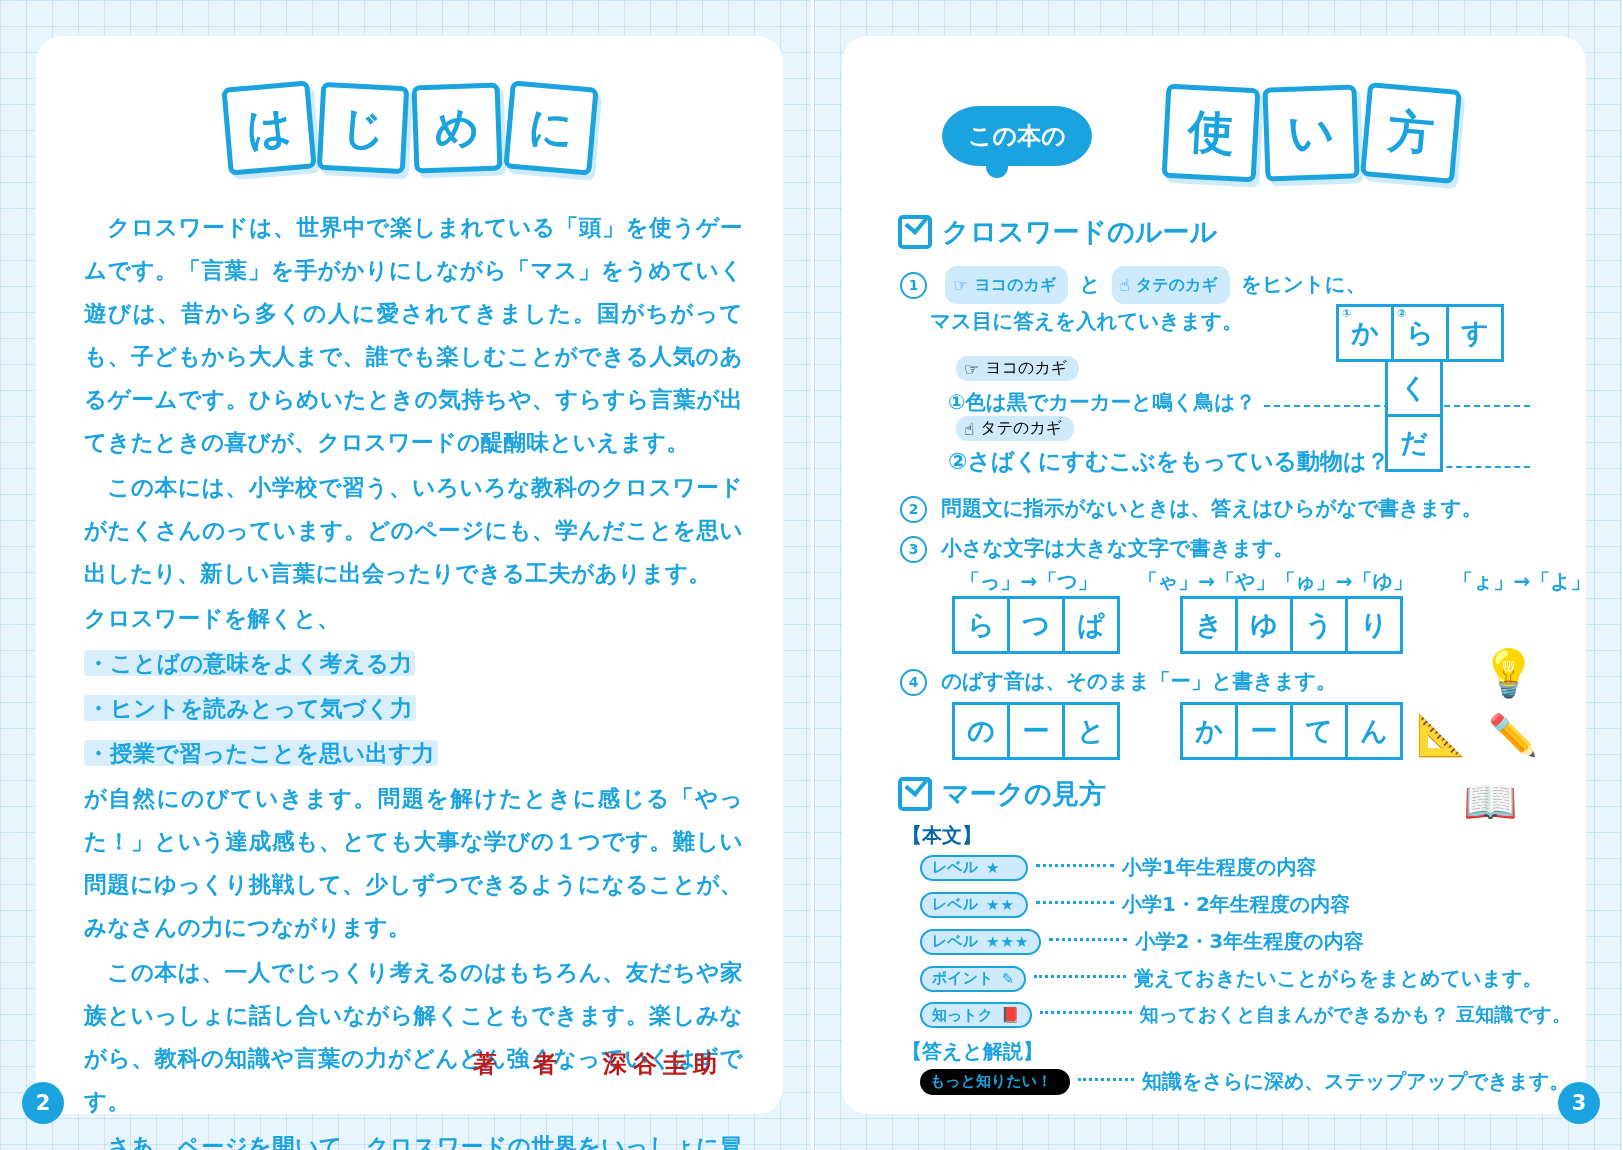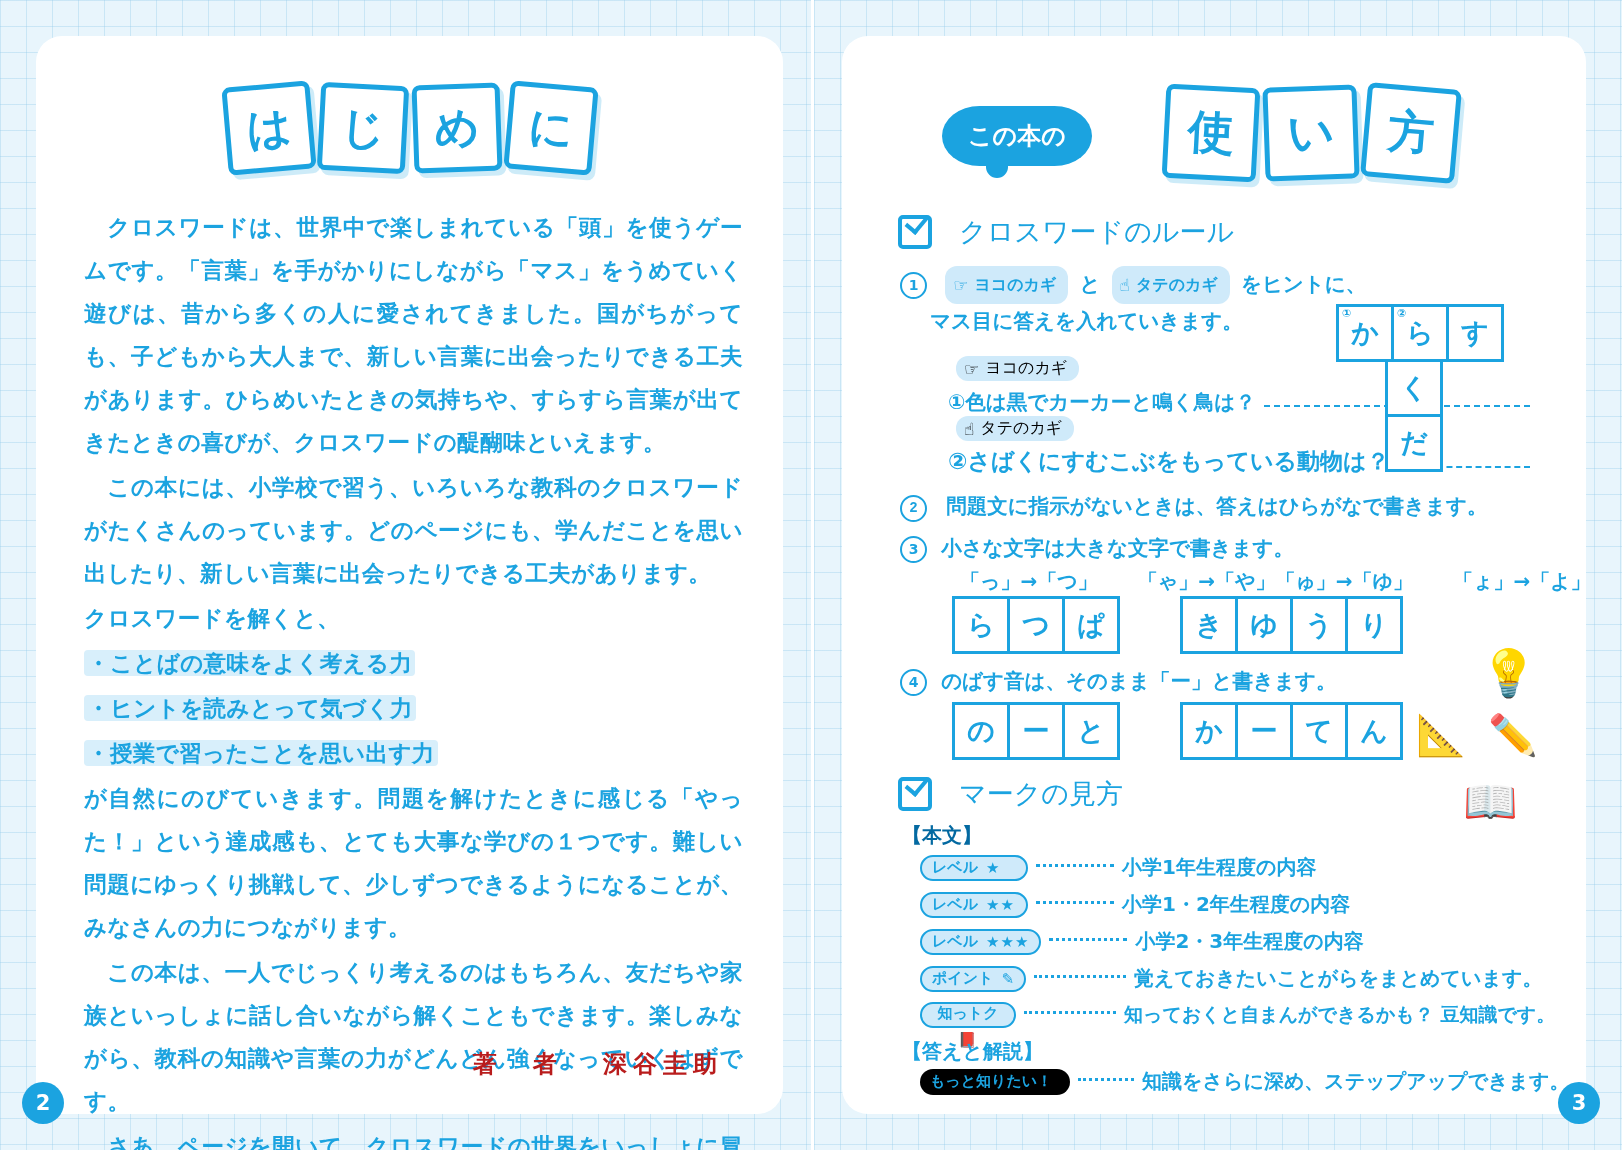--- a/index.html
+++ b/index.html
@@ -92,22 +92,22 @@
     content:"";position:absolute;left:44px;bottom:-12px;
     width:22px;height:18px;background:#1ba3e0;
     border-radius:0 0 14px 14px;
   }
   .bigblocks{
     position:absolute;left:262px;top:6px;display:flex;gap:6px;
   }
   .bigblocks .tblock{width:84px;height:84px;font-size:46px;}
 
   .sec-head{
-    position:absolute;display:flex;align-items:center;gap:27px;
-    color:#1ba3e0;font-size:27px;font-weight:normal;
+    position:absolute;display:flex;align-items:center;gap:10px;
+    color:#1ba3e0;font-size:27px;font-weight:bold;
   }
   .check{
     width:26px;height:26px;border:4px solid #1ba3e0;border-radius:5px;
     position:relative;flex:0 0 auto;
   }
   .check:before{
     content:"";position:absolute;left:4px;top:-4px;width:18px;height:10px;
     border-left:4px solid #1ba3e0;border-bottom:4px solid #1ba3e0;
     transform:rotate(-50deg);
   }
@@ -164,21 +164,21 @@
     <div class="sheet">
 
       <div class="title-blocks">
         <div class="tblock r1">は</div>
         <div class="tblock r2">じ</div>
         <div class="tblock r3">め</div>
         <div class="tblock r4">に</div>
       </div>
 
       <div class="body-text">
-        <p>　クロスワードは、世界中で楽しまれている「頭」を使うゲームです。「言葉」を手がかりにしながら「マス」をうめていく遊びは、昔から多くの人に愛されてきました。国がちがっても、子どもから大人まで、新しい言葉に出会ったりできる工夫があります。ひらめいたときの気持ちや、すらすら言葉が出てきたときの喜びが、クロスワードの醍醐味といえます。</p>
+        <p>　クロスワードは、世界中で楽しまれている「頭」を使うゲームです。「言葉」を手がかりにしながら「マス」をうめていく遊びは、昔から多くの人に愛されてきました。国がちがっても、子どもから大人まで、誰でも楽しむことができる人気のあるゲームです。ひらめいたときの気持ちや、すらすら言葉が出てきたときの喜びが、クロスワードの醍醐味といえます。</p>
         <p>　この本には、小学校で習う、いろいろな教科のクロスワードがたくさんのっています。どのページにも、学んだことを思い出したり、新しい言葉に出会ったりできる工夫があります。</p>
         <p>クロスワードを解くと、</p>
         <p class="bullet"><span class="hl">・ことばの意味をよく考える力</span></p>
         <p class="bullet"><span class="hl">・ヒントを読みとって気づく力</span></p>
         <p class="bullet"><span class="hl">・授業で習ったことを思い出す力</span></p>
         <p>が自然にのびていきます。問題を解けたときに感じる「やった！」という達成感も、とても大事な学びの１つです。難しい問題にゆっくり挑戦して、少しずつできるようになることが、みなさんの力につながります。</p>
         <p>　この本は、一人でじっくり考えるのはもちろん、友だちや家族といっしょに話し合いながら解くこともできます。楽しみながら、教科の知識や言葉の力がどんどん強くなっていくはずです。</p>
         <p>　さあ、ページを開いて、クロスワードの世界をいっしょに冒険してみましょう。新しい発見が、ここからたくさん生まれますように。</p>
       </div>
 
@@ -263,21 +263,21 @@
               <span>く</span>
             </div>
         </div>
         <div class="cellrow" style="margin-left:49px;margin-top:-3px;">
           <div class="cell">
               <span>だ</span>
             </div>
         </div>
       </div>
 
-      <div class="rule" style="left:58px;top:455px;width:690px;font-family:Liberation Mono, monospace;">
+      <div class="rule" style="left:58px;top:455px;width:690px;">
         <span class="num">2</span>
         <span>問題文に指示がないときは、答えはひらがなで書きます。</span>
       </div>
 
       <div class="rule" style="left:58px;top:495px;width:690px;">
         <span class="num">3</span>
         <span>小さな文字は大きな文字で書きます。</span>
       </div>
       <div class="rule" style="left:118px;top:528px;width:660px;font-size:20px;">「っ」→「つ」　　「ゃ」→「や」「ゅ」→「ゆ」　　「ょ」→「よ」</div>
 
@@ -354,21 +354,21 @@
 
         <div class="level-row">
           <div class="level-pill" style="min-width:96px;">
             <span>ポイント</span>
             <span>✎</span>
           </div>
           <span class="dot-lead" style="width:92px"></span>
           <span class="lv-text">覚えておきたいことがらをまとめています。</span>
         </div>
         <div class="level-row">
-          <div class="level-pill" style="min-width:96px;flex-direction:column;">
+          <div class="level-pill" style="min-width:96px;">
             <span>知っトク</span>
             <span>📕</span>
           </div>
           <span class="dot-lead" style="width:92px"></span>
           <span class="lv-text" style="font-size:19px">知っておくと自まんができるかも？ 豆知識です。</span>
         </div>
       </div>
 
       <div style="position:absolute;left:60px;top:1002px;color:#1ba3e0;font-size:20px;font-weight:bold;">【答えと解説】</div>
 

